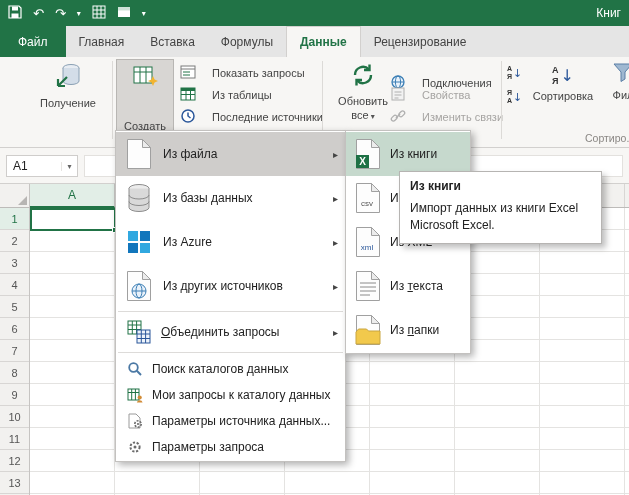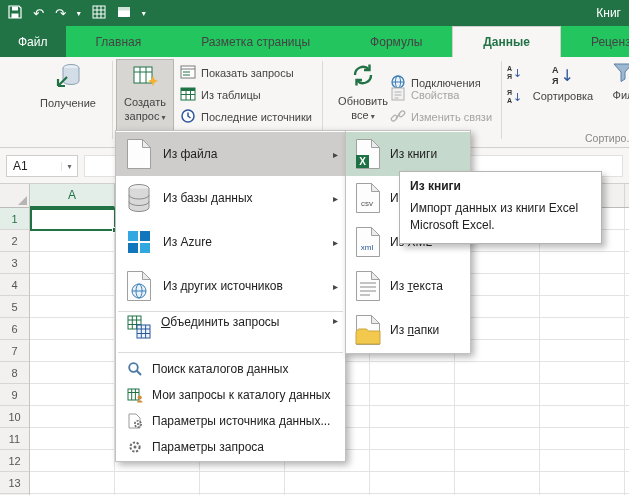--- a/index.html
+++ b/index.html
@@ -7,32 +7,32 @@
   .app { position:relative; width:629px; height:495px; overflow:hidden; background:#fff; font-size:12px; color:#333; }
 
   
   .titlebar { position:absolute; left:0; top:0; width:629px; height:26px; background:#217346; display:flex; align-items:center; padding:0 8px; color:#fff; }
   .qat { display:flex; align-items:center; gap:11px; }
   .glyph { font-family:"DejaVu Sans", sans-serif; font-size:13px; line-height:1; color:#fff; }
   .tcaret { font-family:"DejaVu Sans", sans-serif; font-size:8px; color:#fff; }
   .doc-title { margin-left:auto; font-size:12px; color:#fff; }
 
   
-  .tabrow { position:absolute; left:0; top:26px; width:629px; height:31px; background:#22c55e; display:flex; align-items:stretch; }
-  .tab { padding:0 30px; display:flex; align-items:center; font-size:12px; color:#444; white-space:nowrap; }
+  .tabrow { position:absolute; left:0; top:26px; width:629px; height:31px; background:#e5e5e5; display:flex; align-items:stretch; }
+  .tab { padding:0 13px; display:flex; align-items:center; font-size:12px; color:#444; white-space:nowrap; }
   .tab.file { background:#217346; color:#fff; padding:0 18px; }
   .tab.active { background:#f7f6f4; color:#217346; border:1px solid #d2d0ce; border-bottom:none;font-weight:bold; }
 
   
   .ribbon { position:absolute; left:0; top:57px; width:629px; height:91px; background:#f7f6f4; border-bottom:1px solid #d2d0ce; }
   .rsep { position:absolute; top:4px; width:1px; height:78px; background:#dcdad7; }
   .bigbtn { position:absolute; top:2px; height:72px; display:flex; flex-direction:column; align-items:center; padding-top:3px; font-size:11px; color:#444; text-align:center; line-height:1.25; }
   .bigbtn .icon { margin-bottom:3px; }
-  .bigbtn.pressed { background:#d8d6d3; border:1px solid #b8b6b3; }
-  .smallbtn { position:absolute; display:flex; align-items:center; gap:5px; font-size:11px; color:#444; height:20px; white-space:nowrap; }
+  .bigbtn.pressed { background:#d8d6d3; border:1px solid #b8b6b3;gap:24px; }
+  .smallbtn { position:absolute; display:flex; align-items:center; gap:16px; font-size:11px; color:#444; height:20px; white-space:nowrap; }
   .smallbtn.disabled { color:#a6a4a2; }
   .bcaret { font-family:"DejaVu Sans", sans-serif; font-size:8px; color:#555; margin-left:2px; }
   .grouplabel { position:absolute; font-size:10.5px; color:#8a8784; white-space:nowrap; }
   .sort-mini { position:absolute; width:24px; height:20px; display:flex; align-items:center; gap:1px; }
   .sort-mini .letters span { display:block; font-size:7px; line-height:1.15; font-weight:bold; color:#333; }
   .sort-mini .arr { font-family:"DejaVu Sans", sans-serif; font-size:11px; color:#2b579a; }
   .sort-big-icon { display:flex; align-items:center; gap:2px; height:28px; }
   .sort-big-icon .letters span { display:block; font-size:9px; line-height:1.2; font-weight:bold; color:#333; }
   .sort-big-icon .arr { font-family:"DejaVu Sans", sans-serif; font-size:16px; color:#2b579a; }
 
@@ -55,21 +55,21 @@
   .rowh.sel { background:#e2eee7; color:#217346; }
   .gridlines { position:absolute; left:30px; top:208px; width:599px; height:287px; background-color:#fff;
     background-image:repeating-linear-gradient(to bottom, transparent 0 21px, #e4e3e1 21px 22px),
                      repeating-linear-gradient(to right, transparent 0 84px, #e4e3e1 84px 85px); }
   .selection { position:absolute; left:30px; top:208px; width:86px; height:23px; border:2px solid #217346; z-index:5; }
   .fill-handle { position:absolute; right:-4px; bottom:-4px; width:6px; height:6px; background:#217346; border:1px solid #fff; }
 
   
   .menu { position:absolute; left:115px; top:130px; width:231px; background:#fff; border:1px solid #c3c1bf; box-shadow:3px 3px 7px rgba(0,0,0,.3); z-index:20; padding:1px 0; }
   .mi-lg { height:44px; display:flex; align-items:center; padding:0 20px 0 7px; position:relative; font-size:12px; color:#222; }
-  .mi-md { height:34px; display:flex; padding:0 20px 0 10px; position:relative; font-size:12px; color:#222; }
+  .mi-md { height:34px; display:flex; align-items:center; padding:0 20px 0 10px; position:relative; font-size:12px; color:#222; }
   .mi-sm { height:26px; display:flex; align-items:center; padding:0 8px 0 10px; font-size:12px; color:#222; }
   .micon32 { width:32px; display:flex; justify-content:center; margin-right:8px; flex:none; }
   .micon24 { width:26px; display:flex; justify-content:center; margin-right:9px; flex:none; }
   .micon16 { width:18px; display:flex; justify-content:center; margin-right:8px; flex:none; }
   .mi-arrow { position:absolute; right:7px; color:#444; font-size:10px; font-family:"DejaVu Sans", sans-serif; }
   .mi-hl { background:#cfcdcb; }
   .msep { height:1px; background:#dddbd9; margin:3px 2px; }
   .u { text-decoration:underline; }
 
   
@@ -120,21 +120,21 @@
         </svg>
       </span>
       <span class="tcaret">▾</span>
     </div>
     <span class="doc-title">Книг</span>
   </div>
 
   <div class="tabrow">
     <div class="tab file">Файл</div>
     <div class="tab">Главная</div>
-    <div class="tab">Разметка страницы</div>
+    <div class="tab">Вставка</div>
     <div class="tab">Формулы</div>
     <div class="tab active">Данные</div>
     <div class="tab">Рецензирование</div>
   </div>
 
   <div class="ribbon">
 
     <div class="bigbtn" style="left:16px; width:104px;">
       <span class="icon">
         <svg viewBox="0 0 28 28" width="28" height="28">

